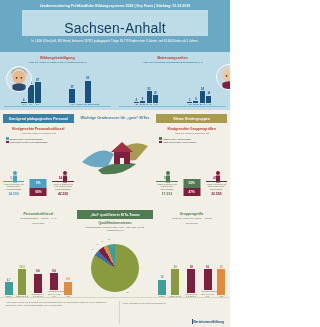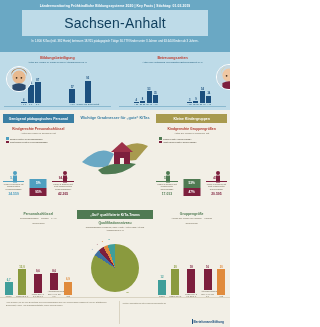--- a/index.html
+++ b/index.html
@@ -14,21 +14,21 @@
   
   .header-band {
     background: #6aa8c4; height: 52px; padding: 3px 6px 0 6px; position: relative;
   }
   .header-kicker {
     color: #ffffff; font-size: 3.4px; letter-spacing: .08px; text-align: center;
     font-weight: bold; line-height: 6px;
   }
   .title-box {
     margin: 1px 16px 0 16px; background: #bedbe8; height: 26px;
-    display: flex; align-items: center; justify-content: center;
+    display: flex; align-items: flex-end; justify-content: center;
   }
   .title-box h1 { font-size: 14px; color: #12405e; font-weight: normal; letter-spacing: .2px; }
   .header-sub {
     color: #ffffff; font-size: 2.9px; text-align: center; line-height: 5px; padding-top: 3px;
   }
 
   
   .top-row { display: flex; background: #bedbe8; height: 58px; position: relative; }
   .top-col { width: 50%; position: relative; padding: 3px 4px 0 4px; }
   .sec-title { color: #c0392b; font-size: 3.6px; font-weight: bold; text-align: center; line-height: 6px; }

